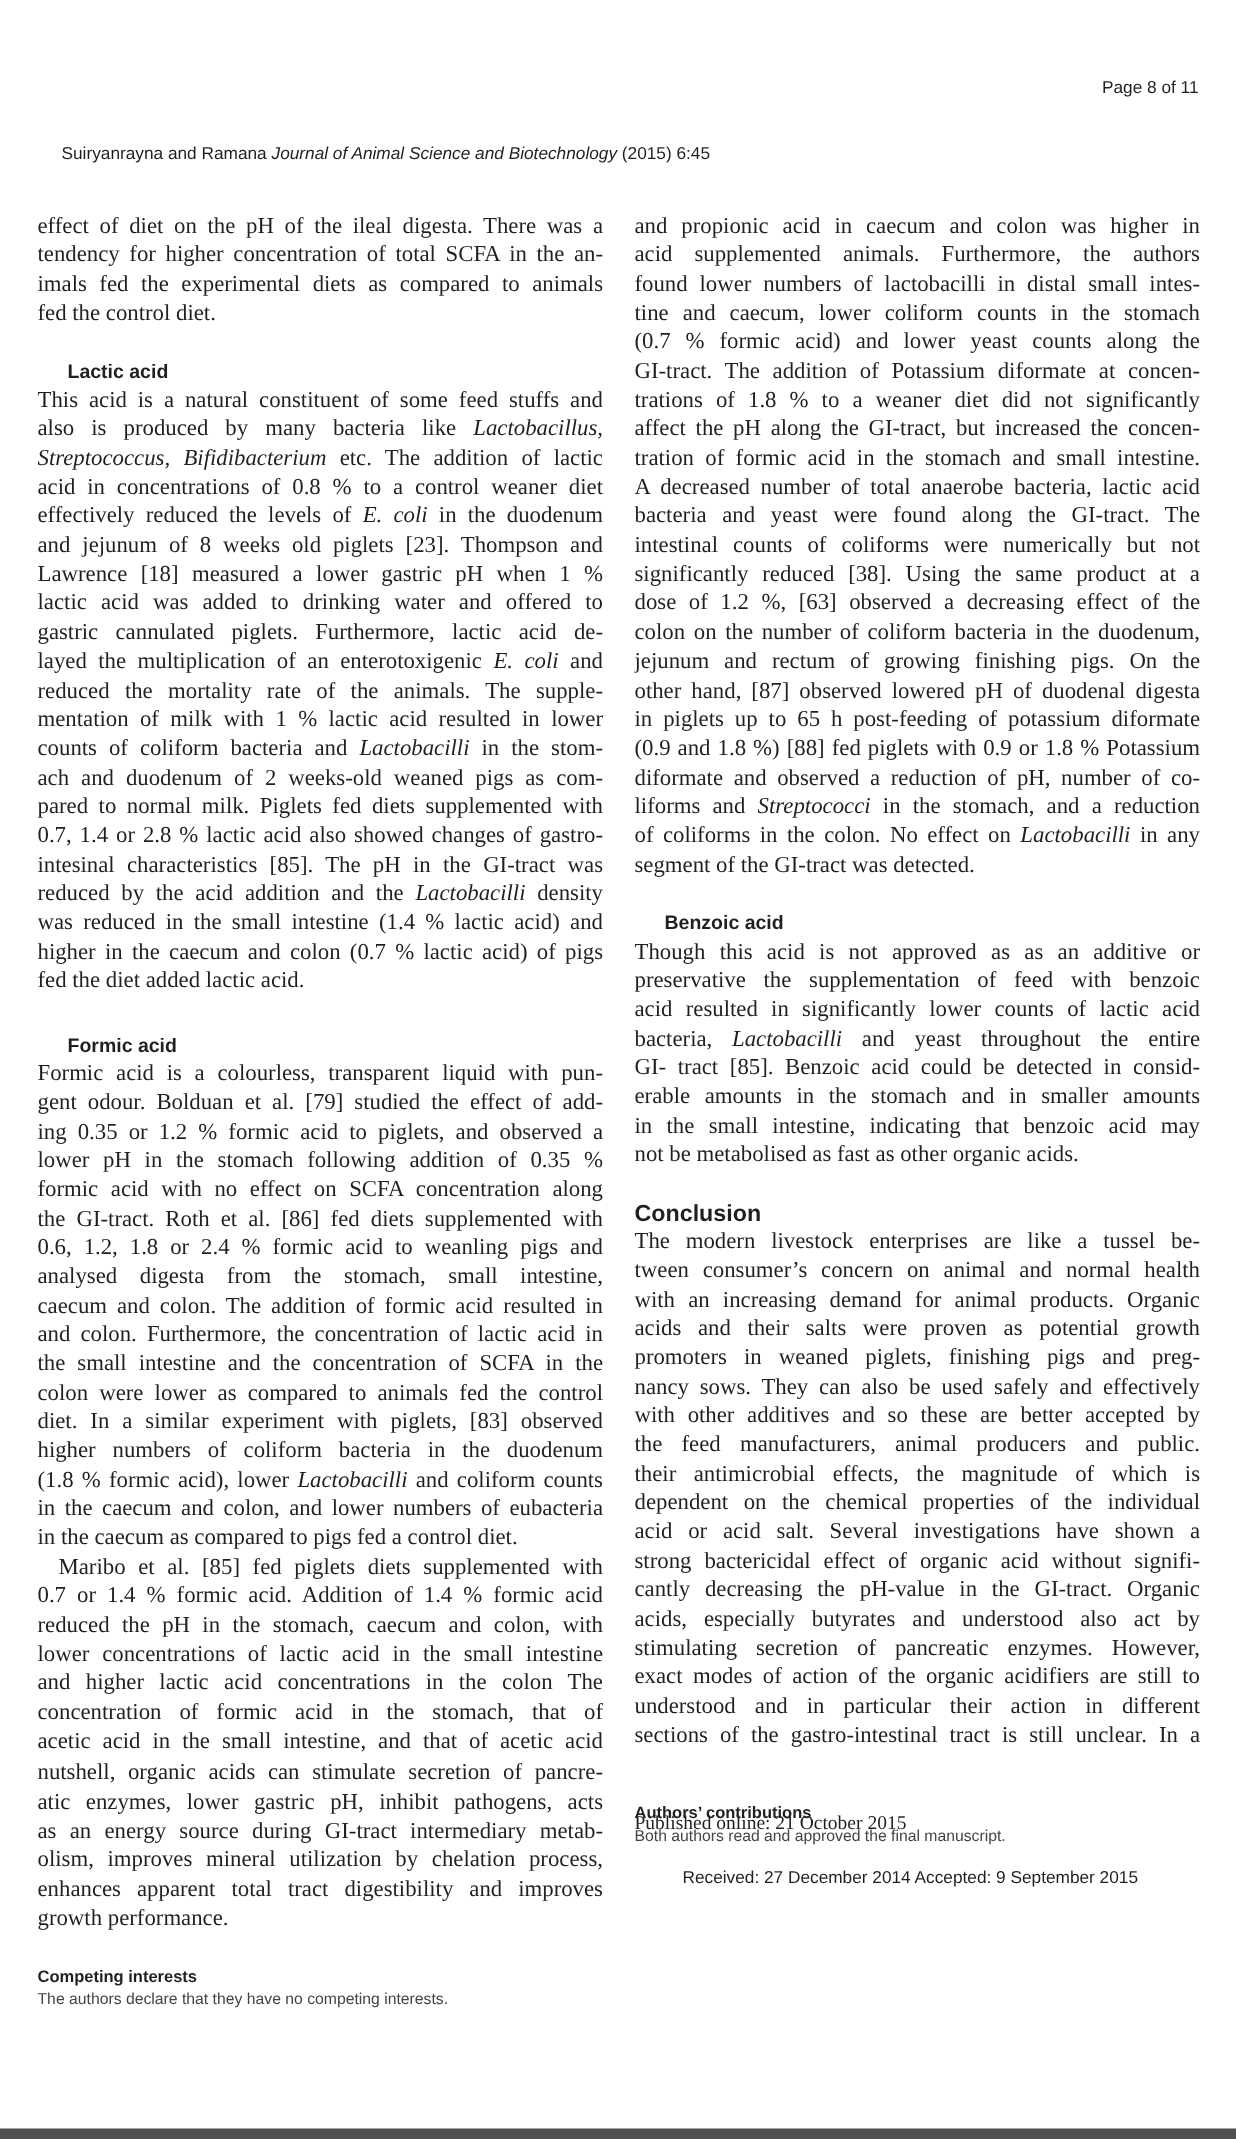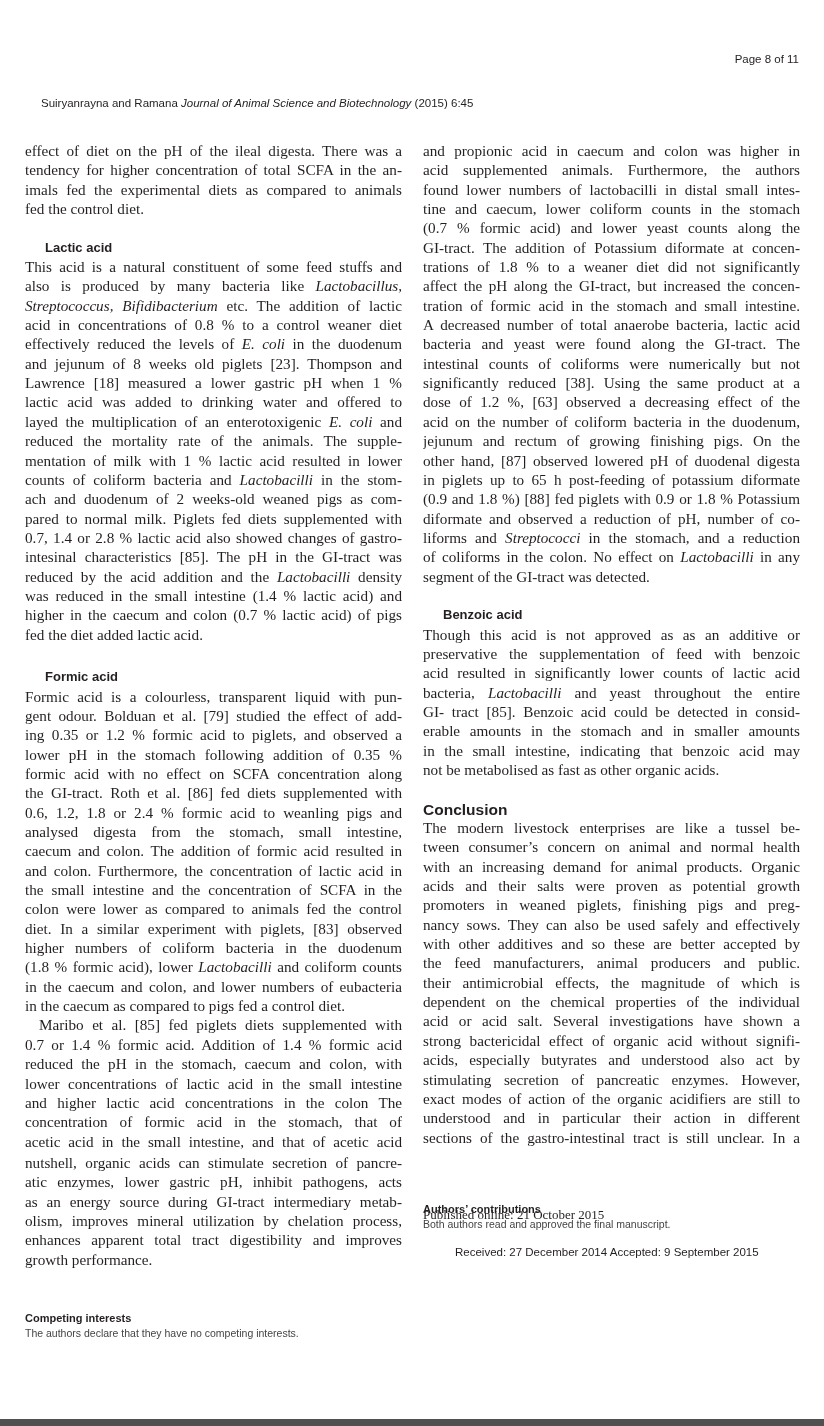--- a/index.html
+++ b/index.html
@@ -72,20 +72,21 @@
   <span class="h3">Lactic acid</span>
   <div id="lactic">
       <span class="line">This acid is a natural constituent of some feed stuffs and</span>
       <span class="line">also is produced by many bacteria like <i>Lactobacillus,</i></span>
       <span class="line"><i>Streptococcus, Bifidibacterium</i> etc. The addition of lactic</span>
       <span class="line">acid in concentrations of 0.8 % to a control weaner diet</span>
       <span class="line">effectively reduced the levels of <i>E. coli</i> in the duodenum</span>
       <span class="line">and jejunum of 8 weeks old piglets [23]. Thompson and</span>
       <span class="line">Lawrence [18] measured a lower gastric pH when 1 %</span>
       <span class="line">lactic acid was added to drinking water and offered to</span>
+      <span class="line">gastric cannulated piglets. Furthermore, lactic acid de-</span>
       <span class="line">layed the multiplication of an enterotoxigenic <i>E. coli</i> and</span>
       <span class="line">reduced the mortality rate of the animals. The supple-</span>
       <span class="line">mentation of milk with 1 % lactic acid resulted in lower</span>
       <span class="line">counts of coliform bacteria and <i>Lactobacilli</i> in the stom-</span>
       <span class="line">ach and duodenum of 2 weeks-old weaned pigs as com-</span>
       <span class="line">pared to normal milk. Piglets fed diets supplemented with</span>
       <span class="line">0.7, 1.4 or 2.8 % lactic acid also showed changes of gastro-</span>
       <span class="line">intesinal characteristics [85]. The pH in the GI-tract was</span>
       <span class="line">reduced by the acid addition and the <i>Lactobacilli</i> density</span>
       <span class="line">was reduced in the small intestine (1.4 % lactic acid) and</span>
@@ -145,21 +146,21 @@
       <span class="line">(0.7 % formic acid) and lower yeast counts along the</span>
       <span class="line">GI-tract. The addition of Potassium diformate at concen-</span>
       <span class="line">trations of 1.8 % to a weaner diet did not significantly</span>
       <span class="line">affect the pH along the GI-tract, but increased the concen-</span>
       <span class="line">tration of formic acid in the stomach and small intestine.</span>
       <span class="line">A decreased number of total anaerobe bacteria, lactic acid</span>
       <span class="line">bacteria and yeast were found along the GI-tract. The</span>
       <span class="line">intestinal counts of coliforms were numerically but not</span>
       <span class="line">significantly reduced [38]. Using the same product at a</span>
       <span class="line">dose of 1.2 %, [63] observed a decreasing effect of the</span>
-      <span class="line">acid on the number of coliform bacteria in the duodenum,</span>
+      <span class="line">colon on the number of coliform bacteria in the duodenum,</span>
       <span class="line">jejunum and rectum of growing finishing pigs. On the</span>
       <span class="line">other hand, [87] observed lowered pH of duodenal digesta</span>
       <span class="line">in piglets up to 65 h post-feeding of potassium diformate</span>
       <span class="line">(0.9 and 1.8 %) [88] fed piglets with 0.9 or 1.8 % Potassium</span>
       <span class="line">diformate and observed a reduction of pH, number of co-</span>
       <span class="line">liforms and <i>Streptococci</i> in the stomach, and a reduction</span>
       <span class="line">of coliforms in the colon. No effect on <i>Lactobacilli</i> in any</span>
       <span class="line last">segment of the GI-tract was detected.</span>
     </div>
   <span class="gap"></span>
@@ -182,20 +183,21 @@
       <span class="line">with an increasing demand for animal products. Organic</span>
       <span class="line">acids and their salts were proven as potential growth</span>
       <span class="line">promoters in weaned piglets, finishing pigs and preg-</span>
       <span class="line">nancy sows. They can also be used safely and effectively</span>
       <span class="line">with other additives and so these are better accepted by</span>
       <span class="line">the feed manufacturers, animal producers and public.</span>
       <span class="line">their antimicrobial effects, the magnitude of which is</span>
       <span class="line">dependent on the chemical properties of the individual</span>
       <span class="line">acid or acid salt. Several investigations have shown a</span>
       <span class="line">strong bactericidal effect of organic acid without signifi-</span>
+      <span class="line">cantly decreasing the pH-value in the GI-tract. Organic</span>
       <span class="line">acids, especially butyrates and understood also act by</span>
       <span class="line">stimulating secretion of pancreatic enzymes. However,</span>
       <span class="line">exact modes of action of the organic acidifiers are still to</span>
       <span class="line">understood and in particular their action in different</span>
       <span class="line">sections of the gastro-intestinal tract is still unclear. In a</span>
     </div>
 </div>
 
 <div class="small-head" style="left:423px; top:1203px;">Authors’ contributions</div>
 <div class="small-text" style="left:423px; top:1218px;">Both authors read and approved the final manuscript.</div>

